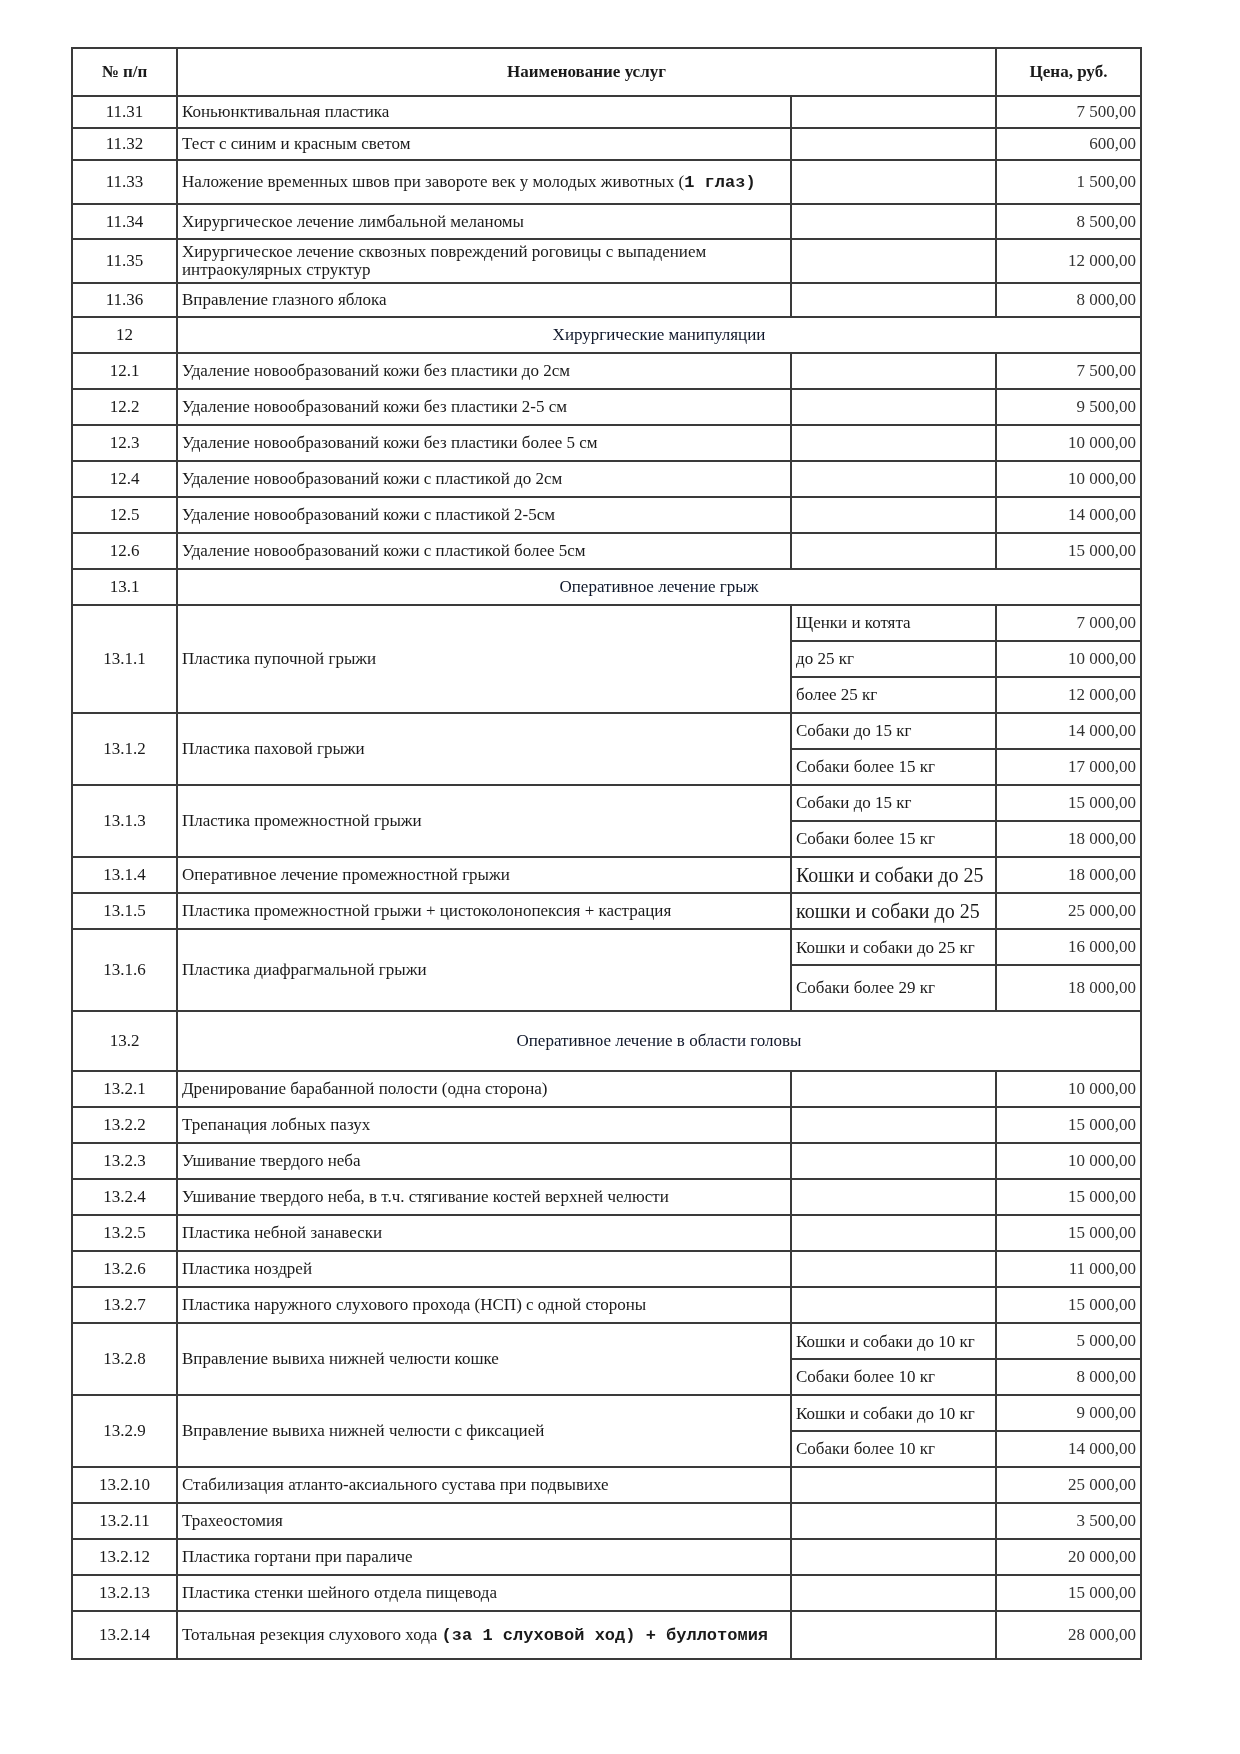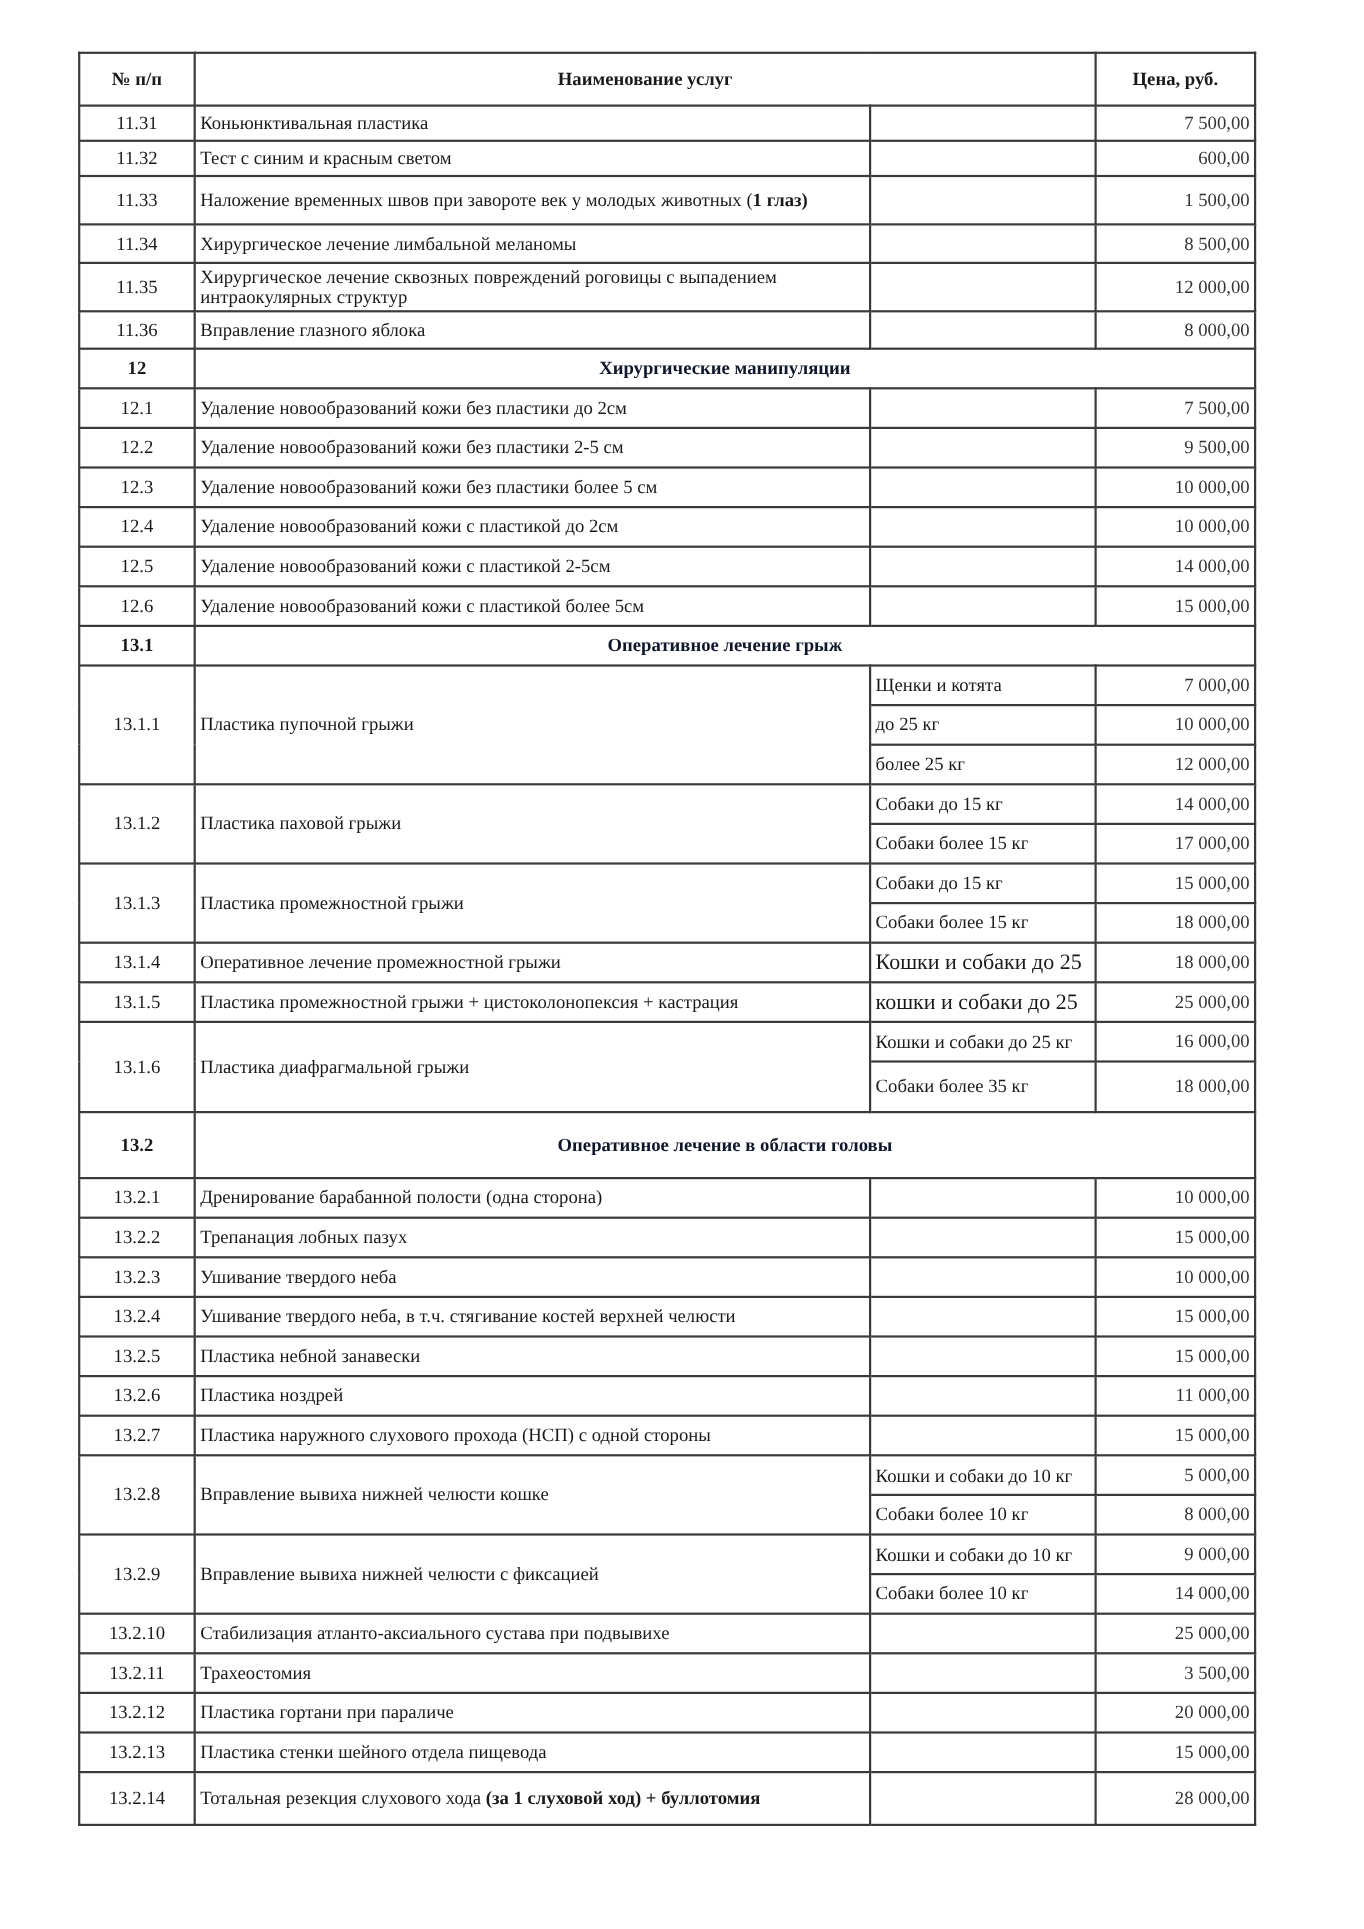--- a/index.html
+++ b/index.html
@@ -7,25 +7,25 @@
   table.price{position:absolute;left:71px;top:47px;width:1069px;border-collapse:collapse;table-layout:fixed;}
   table.price td, table.price th{border:2px solid #3a3a3a;padding:0 4px;font-size:17px;line-height:18px;vertical-align:middle;overflow:hidden;}
   col.c1{width:105px;} col.c2{width:614px;} col.c3{width:205px;} col.c4{width:145px;}
   th{font-weight:bold;font-size:19px;}
   th.num{font-size:17px;line-height:20px;text-align:center;}
   td.num{text-align:center;}
   td.price-cell{text-align:right;padding-right:26px;font-size:19px;color:#333;}
   td.variant{font-size:16px;line-height:16px;padding-left:3px;white-space:nowrap;}
   td.variant.big{font-size:20px;margin-left:11px;}
   td.variant.wrap{white-space:normal;line-height:17px;}
-  tr.section td{font-weight:bold;}
+  tr.section td{font-weight:normal;}
   td.section-title{text-align:center;color:#0f172a;font-size:20px;}
   td.section-num{text-align:center;font-size:17px;}
   td.name{padding-left:3px;border-radius:13px;}
-  .b{font-weight:bold;}
+  .b{font-weight:bold;font-family:Liberation Mono, monospace;}
 </style>
 </head>
 <body>
 
 <table class="price">
   <colgroup>
       <col class="c1">
       <col class="c2">
       <col class="c3">
       <col class="c4">
@@ -171,21 +171,21 @@
     <td class="price-cell">25 000,00</td>
   </tr>
 
   <tr style="height:36px">
     <td rowspan="2" class="num">13.1.6</td>
     <td rowspan="2" class="name">Пластика диафрагмальной грыжи</td>
     <td class="variant wrap">Кошки и собаки до 25 кг</td>
     <td class="price-cell">16 000,00</td>
   </tr>
   <tr style="height:46px">
-    <td class="variant">Собаки более 35 кг</td>
+    <td class="variant">Собаки более 29 кг</td>
     <td class="price-cell">18 000,00</td>
   </tr>
 
   <tr class="section" style="height:60px">
     <td class="section-num">13.2</td>
     <td colspan="3" class="section-title">Оперативное лечение в области головы</td>
   </tr>
 
   <tr style="height:36px">
     <td class="num">13.2.1</td>

